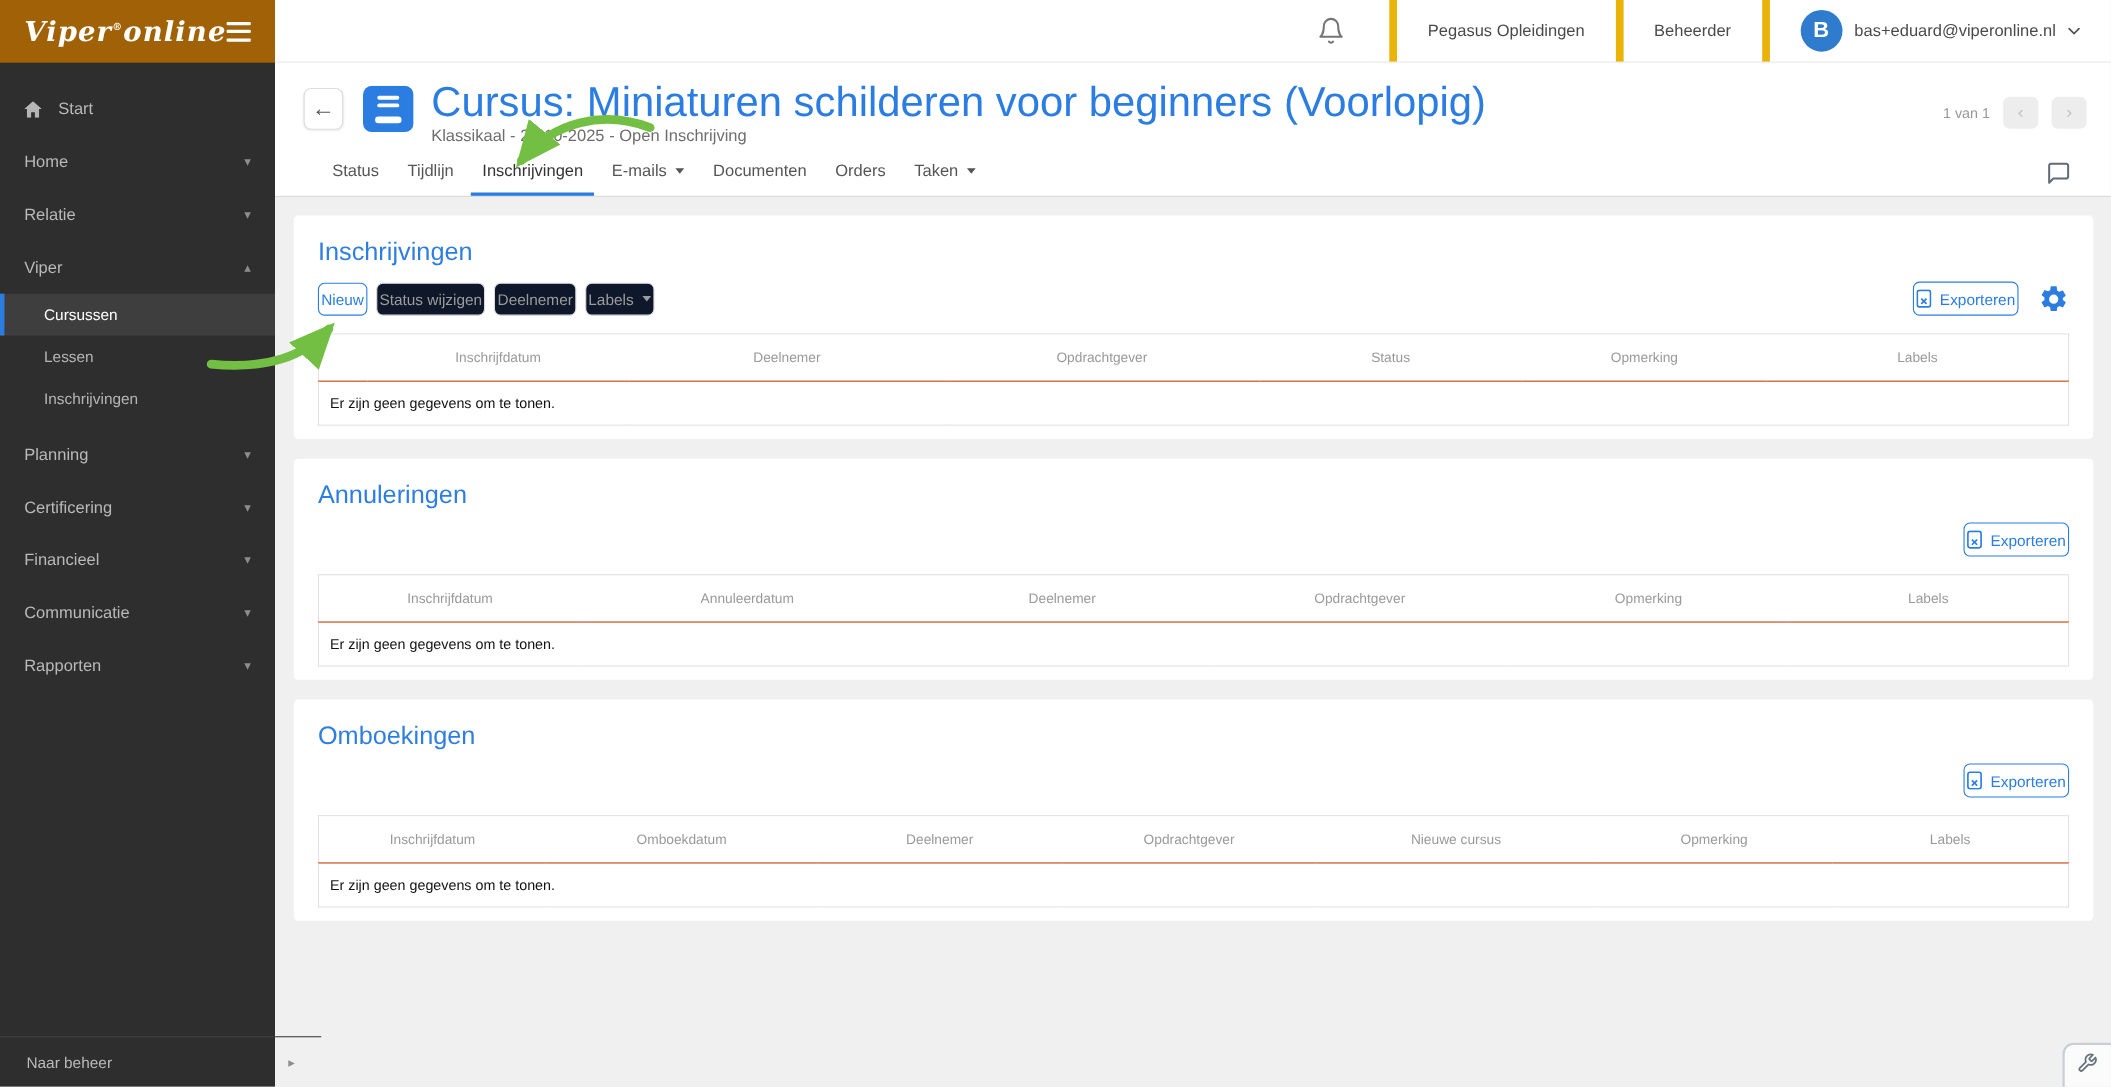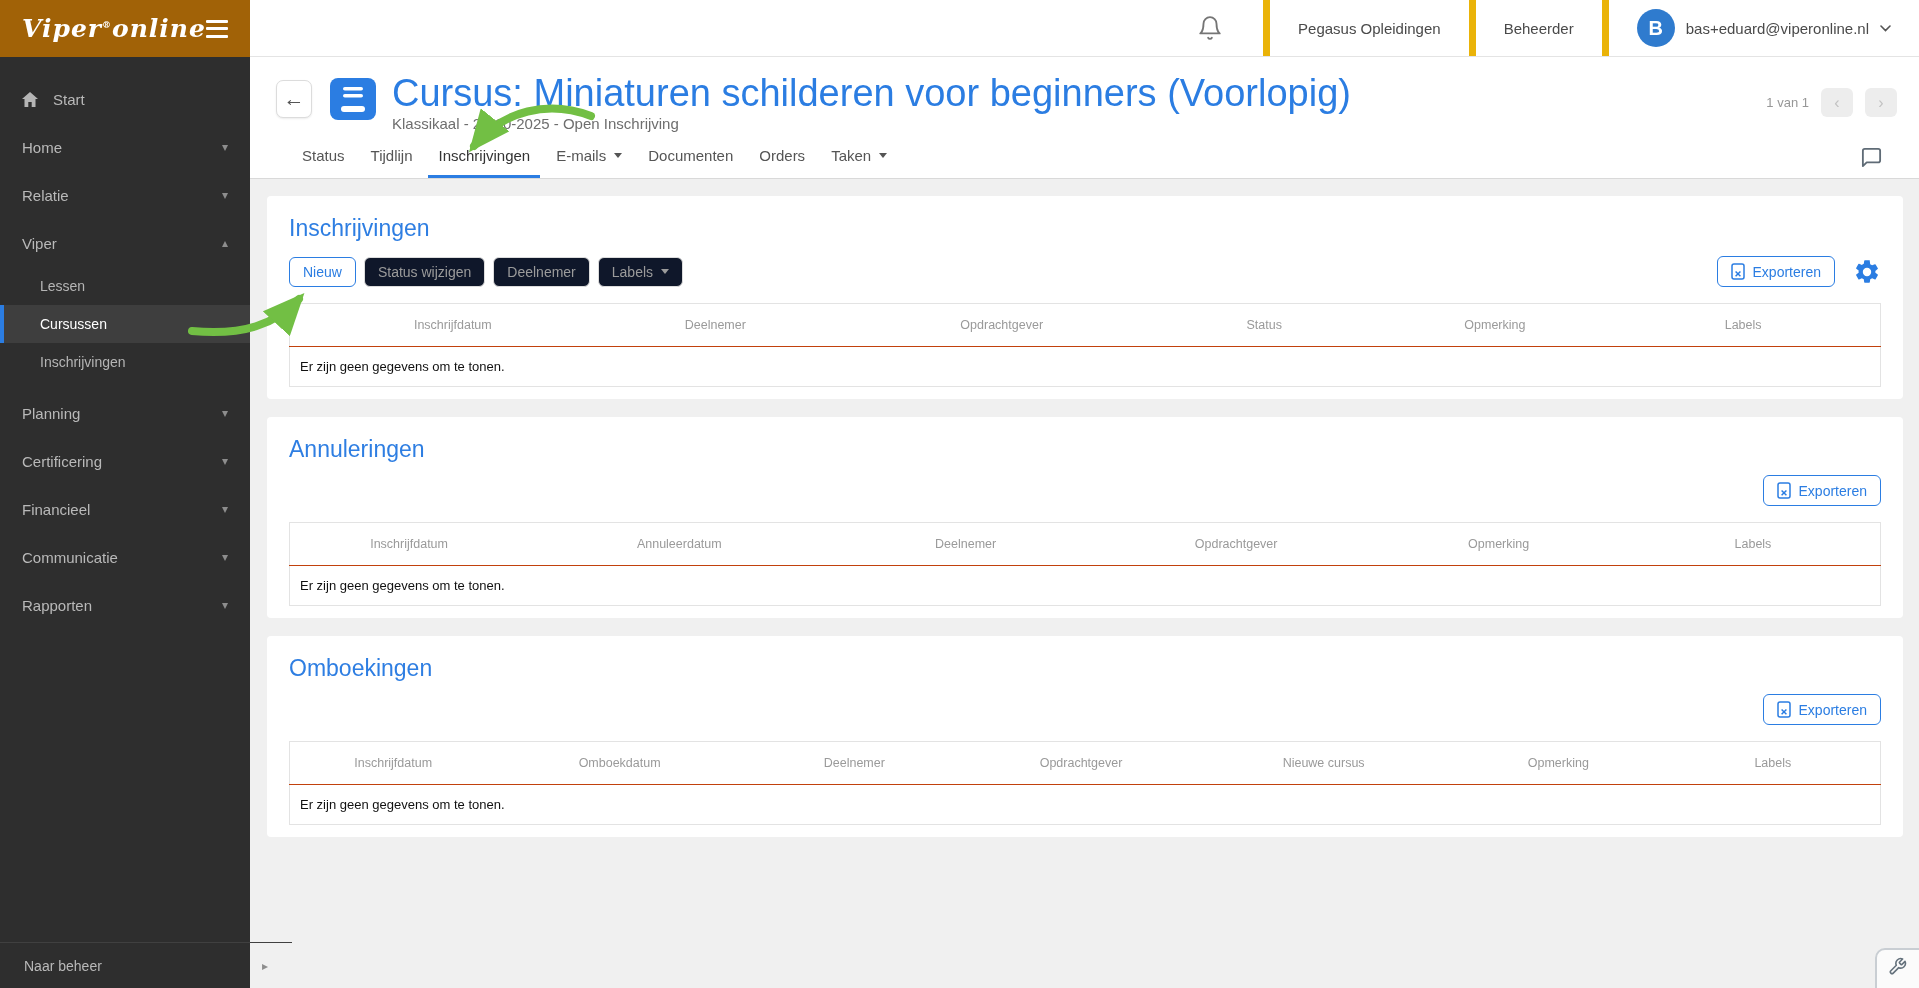--- a/index.html
+++ b/index.html
@@ -74,21 +74,21 @@
   .tri-down { width:0; height:0; border-left:4px solid transparent;
     border-right:4px solid transparent; border-top:5px solid #555; display:inline-block; }
   .comment-ic { position:absolute; right:36px; bottom:9px; cursor:pointer; display:flex; }
 
   
   .content { padding:17px 16px 0 17px; }
   .card { background:#fff; border-radius:4px; padding:14px 22px 12px;
     margin-bottom:18px; }
   .section-title { color:#2e7ee2; font-size:23px; font-weight:400; margin-top:5px; }
   .toolbar { display:flex; align-items:center; margin-top:14px; }
-  .btn { font-size:14px; padding:6px 13px; border-radius:6px; border:1px solid;
+  .btn { font-size:14px; padding:6px 2px; border-radius:6px; border:1px solid;
     display:inline-flex; align-items:center; gap:8px; background:#fff; cursor:pointer;
     font-family:"Liberation Sans", sans-serif; }
   .btn + .btn { margin-left:8px; }
   .btn-outline-primary { color:#2b7de2; border-color:#2b7de2; }
   .btn-disabled { color:#9b9b9b; background:#0f172a; border-color:#dcdcdc; cursor:default; }
   .btn-disabled .tri-down { border-top-color:#9b9b9b; }
   .toolbar-right { margin-left:auto; display:flex; align-items:center; gap:18px; }
   .export-row { display:flex; justify-content:flex-end; margin-top:12px; }
   .gear-btn { display:flex; cursor:pointer; }
 
@@ -134,25 +134,25 @@
       <span class="mini-caret">▾</span>
     </div>
     <div class="nav-item">
       <span class="lbl">Relatie</span>
       <span class="mini-caret">▾</span>
     </div>
     <div class="nav-item">
       <span class="lbl">Viper</span>
       <span class="mini-caret">▴</span>
     </div>
+    <div class="sub-item active">
+      <span>Cursussen</span>
+    </div>
     <div class="sub-item">
       <span>Lessen</span>
-    </div>
-    <div class="sub-item active">
-      <span>Cursussen</span>
     </div>
     <div class="sub-item">
       <span>Inschrijvingen</span>
     </div>
     <div class="group-gap"></div>
     <div class="nav-item">
       <span class="lbl">Planning</span>
       <span class="mini-caret">▾</span>
     </div>
     <div class="nav-item">

